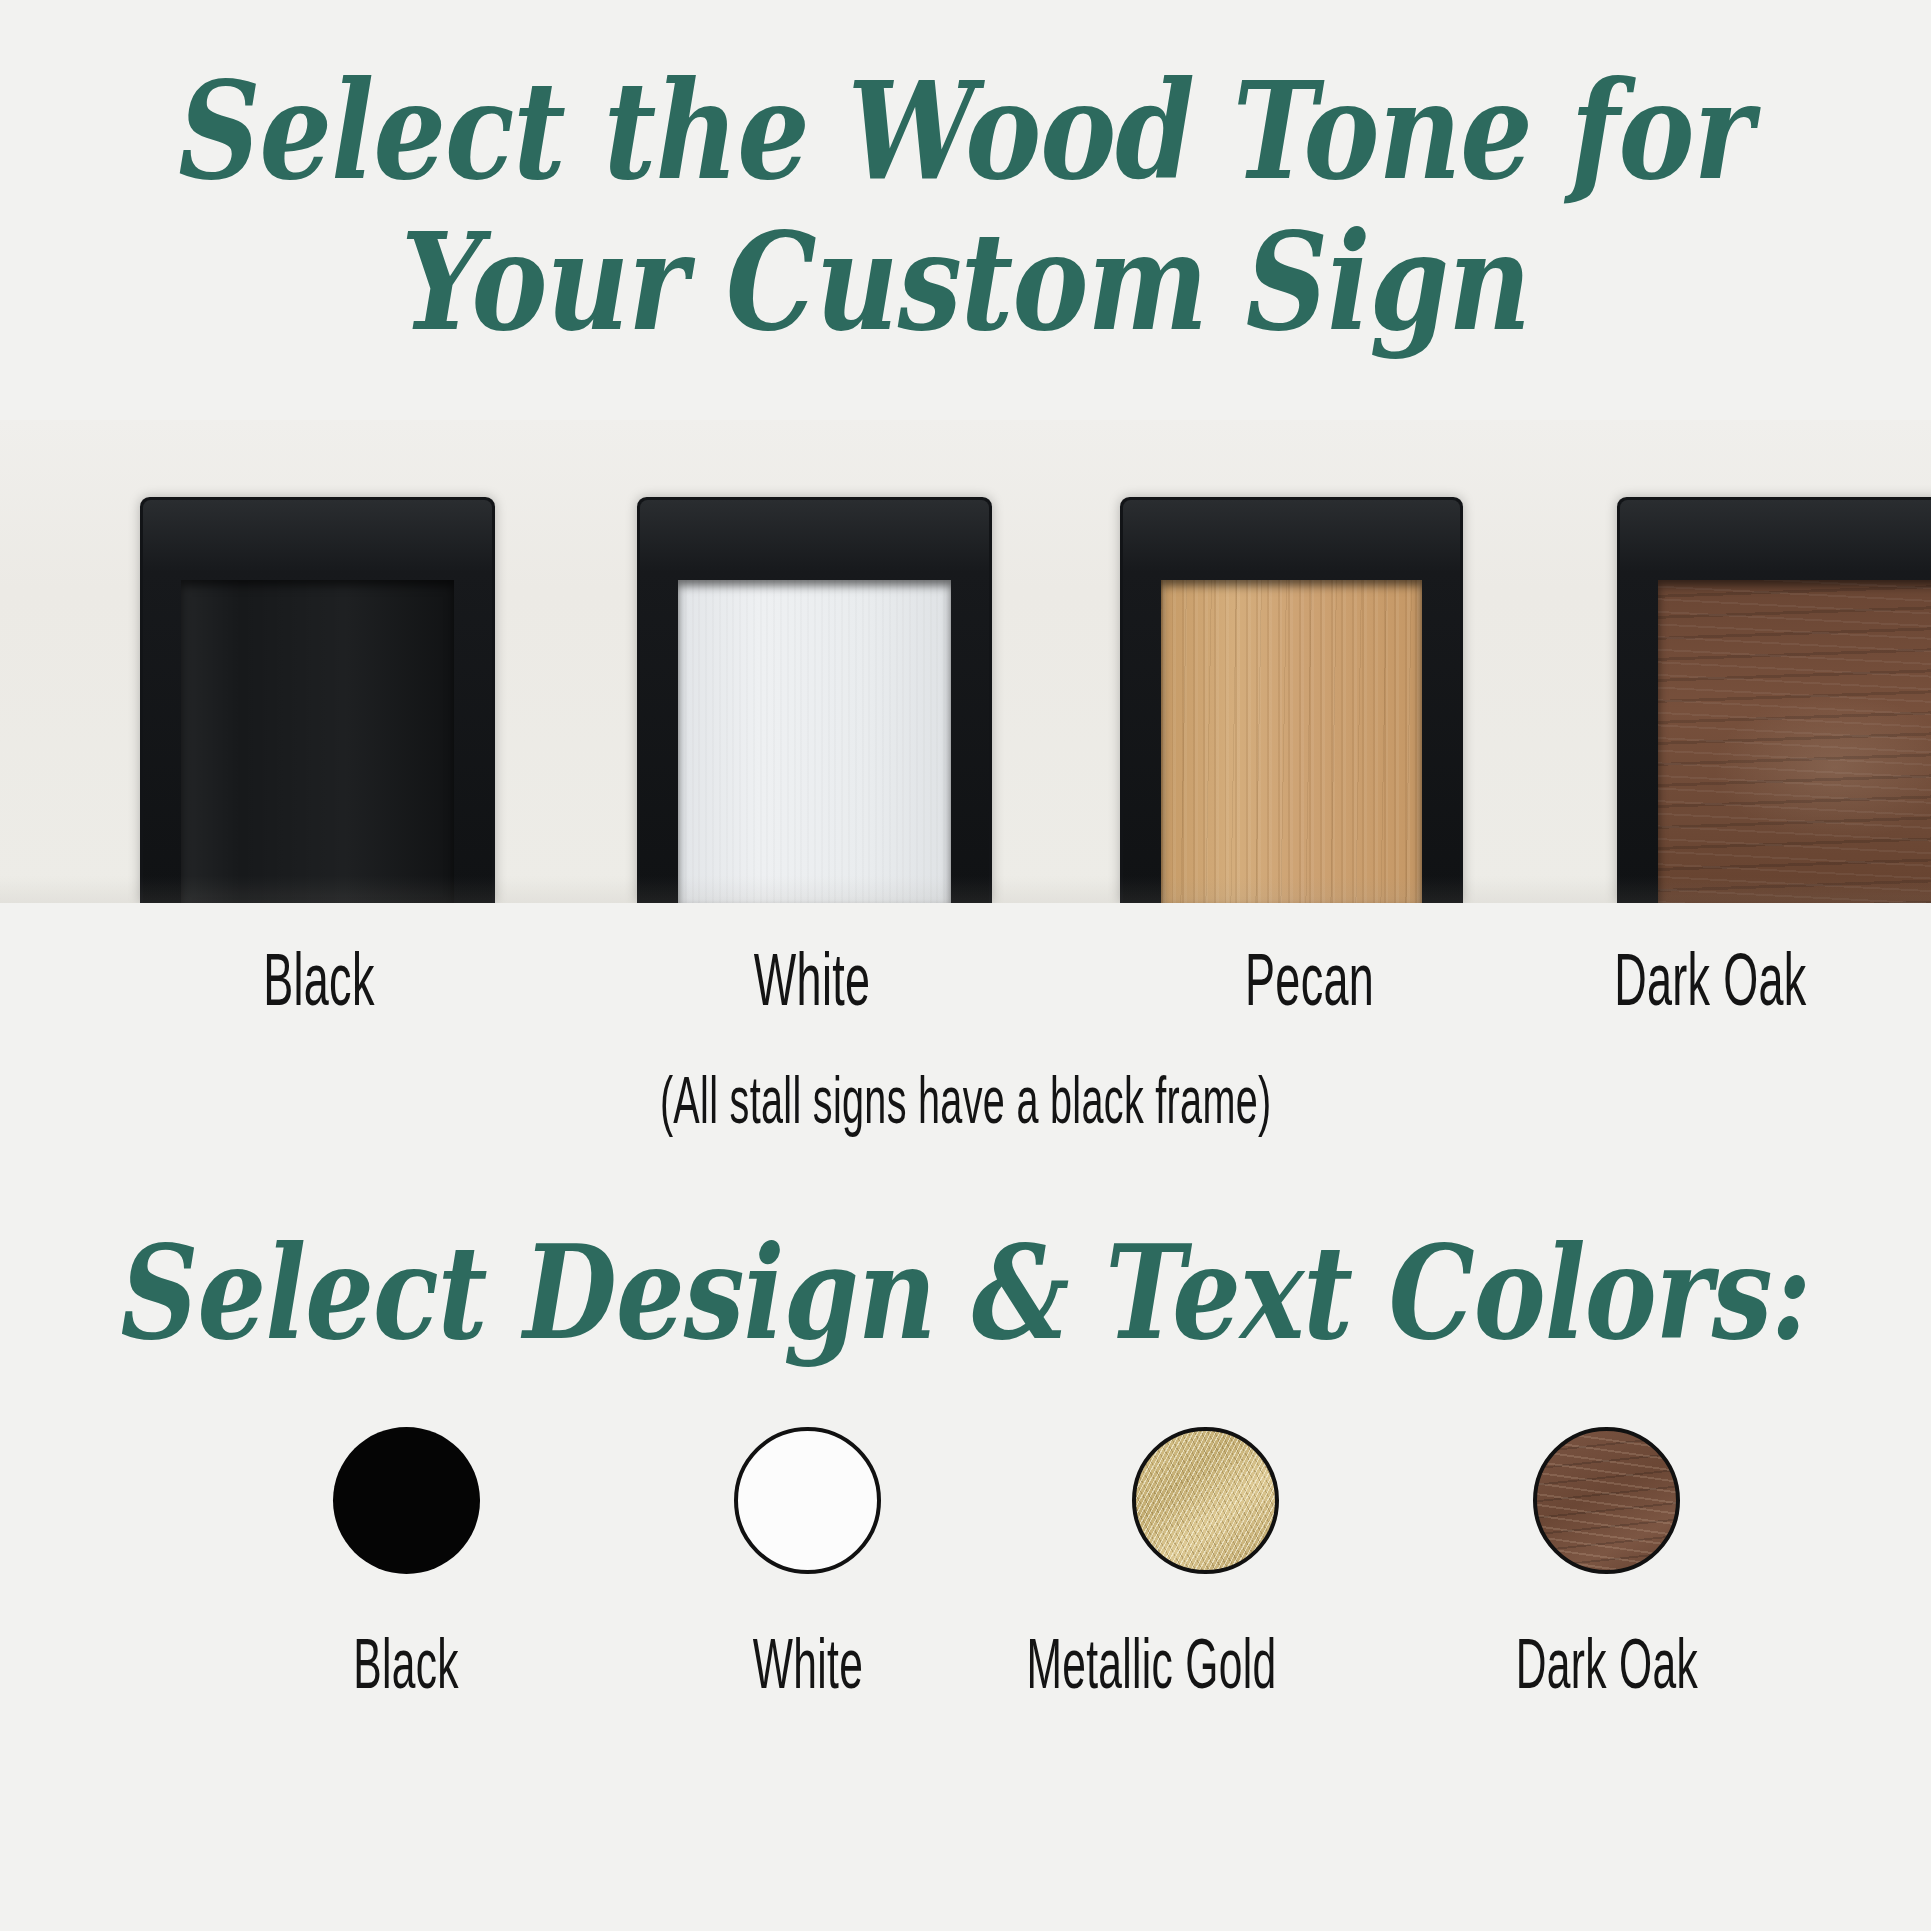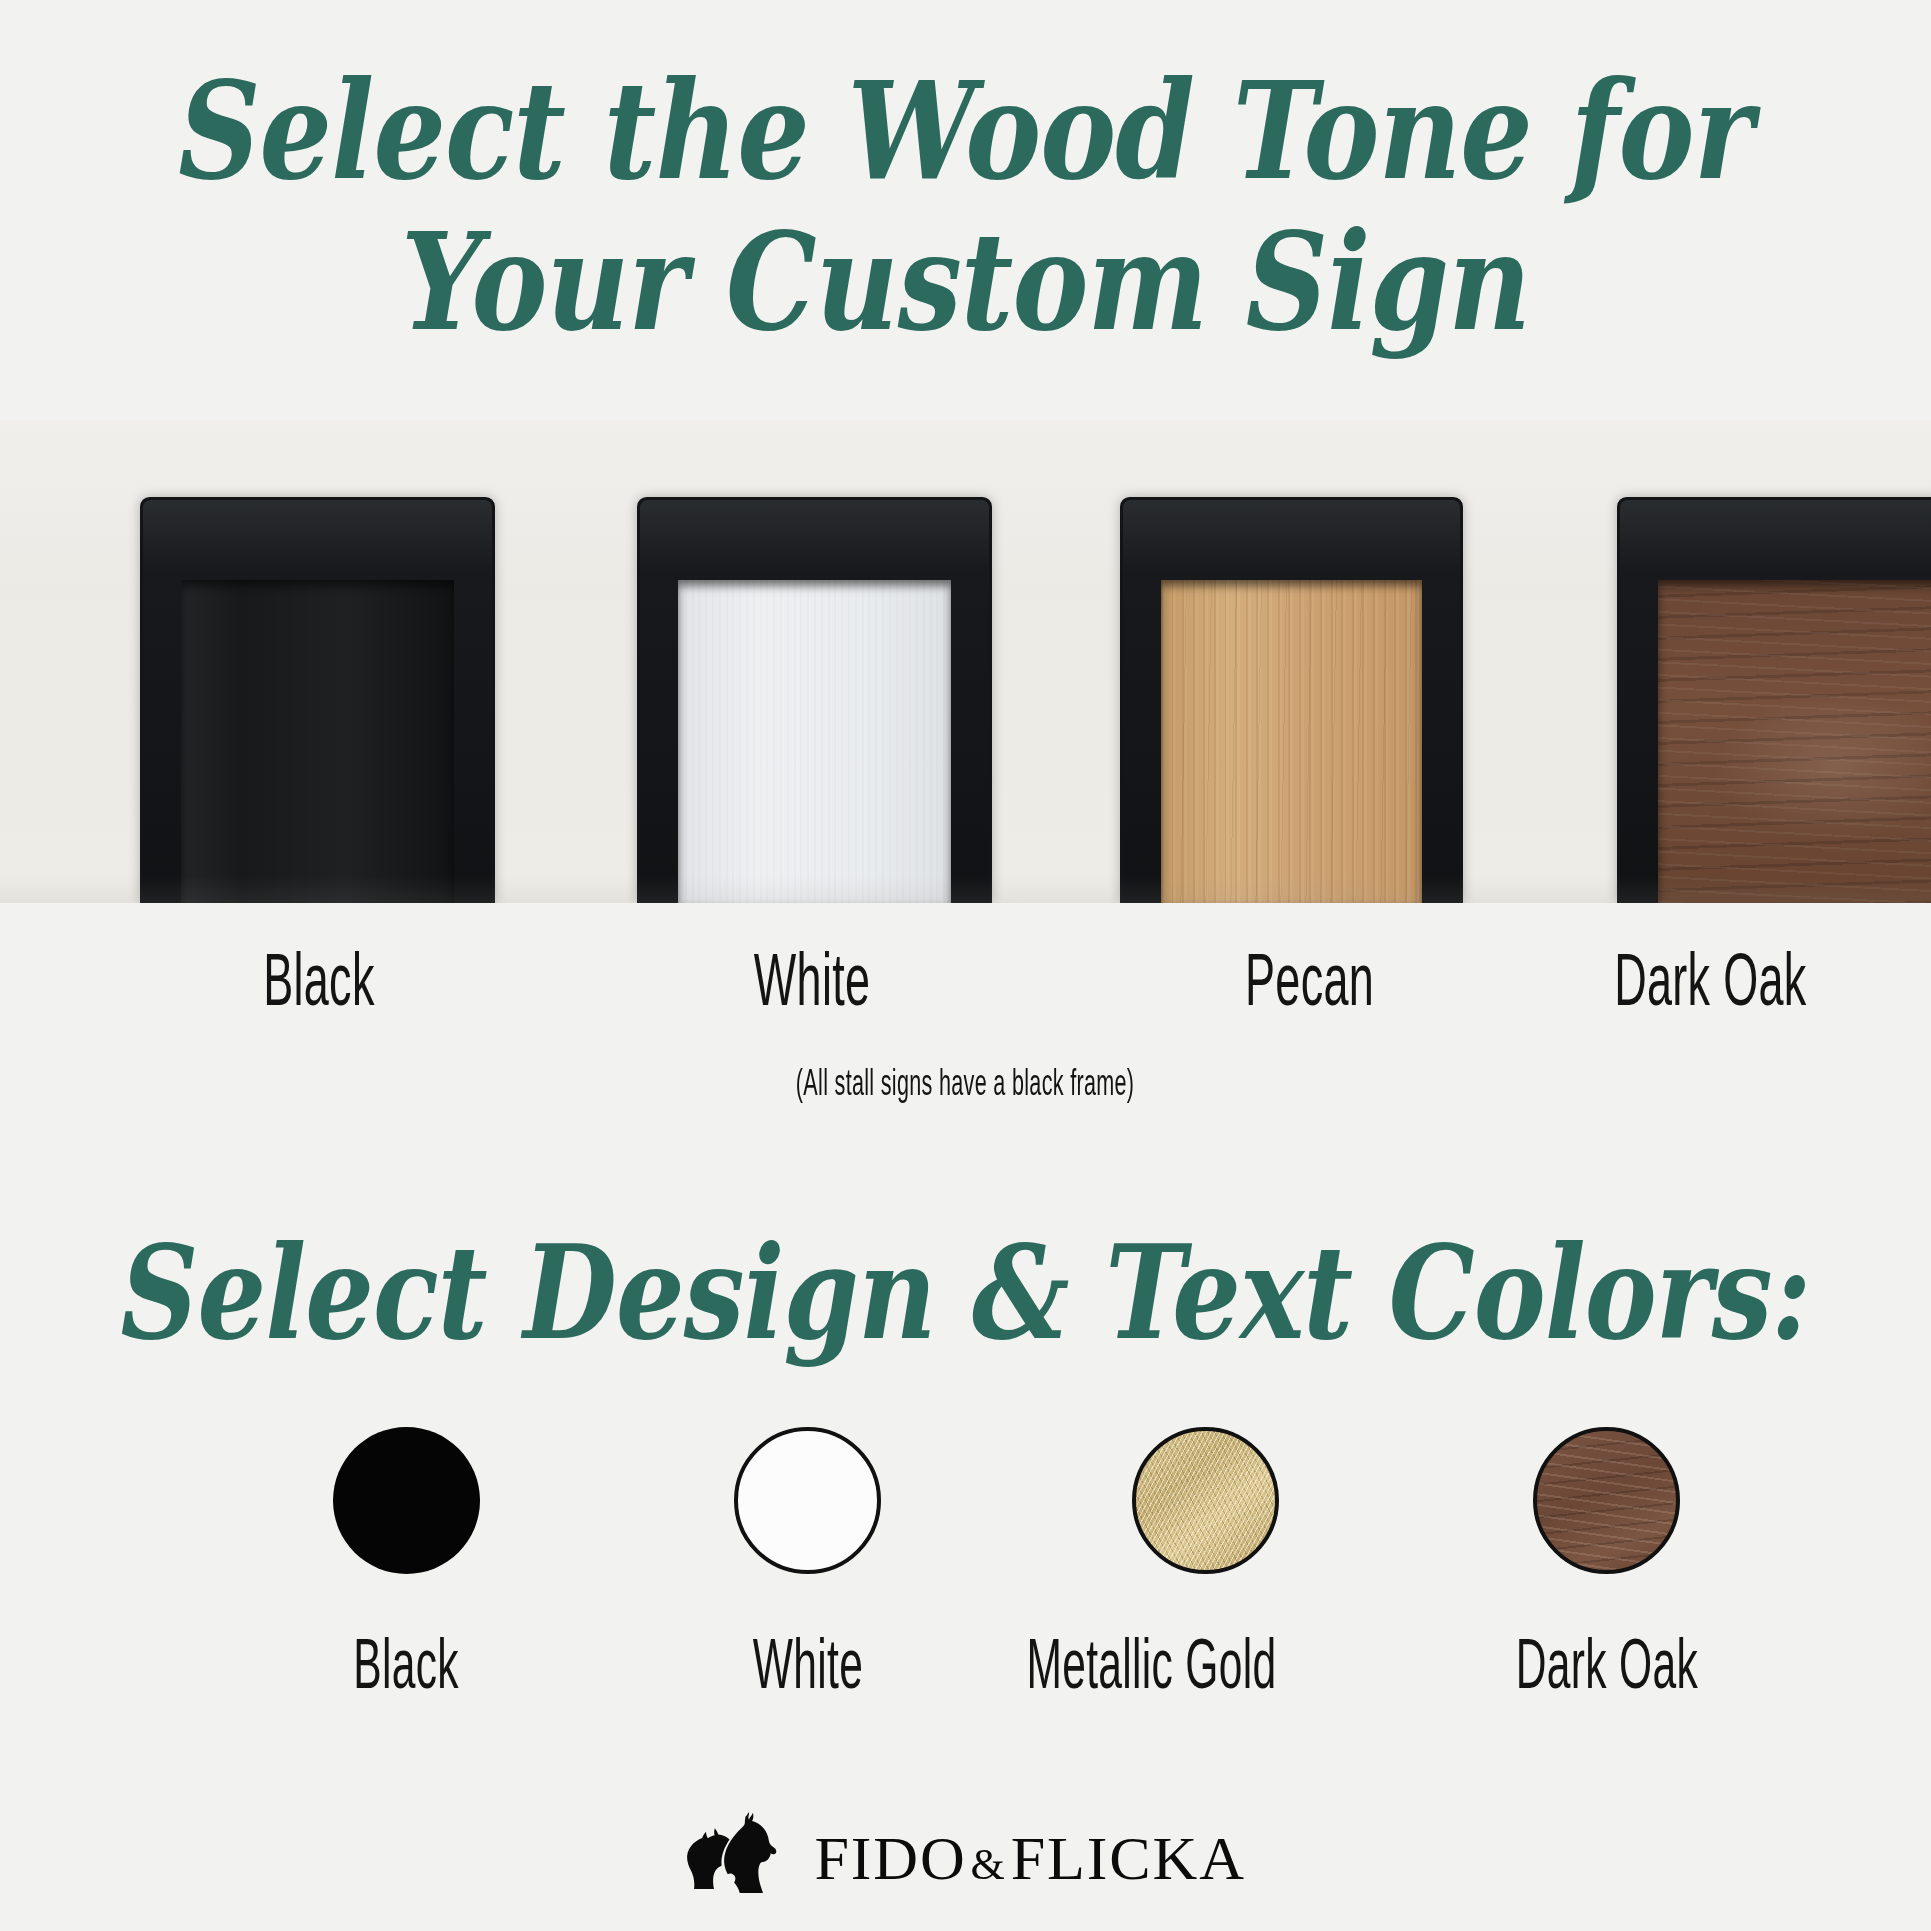--- a/index.html
+++ b/index.html
@@ -140,21 +140,21 @@
     line-height: 1;
     top: 942px;
   }
 
   #note-black-frame {
     position: absolute;
     top: 1062px;
     left: 0;
     width: 1931px;
     text-align: center;
-    font-size: 36px;
+    font-size: 66px;
   }
 
   
   .swatch-dot {
     position: absolute;
     width: 147px;
     height: 147px;
     border-radius: 50%;
     top: 1427px;
   }
@@ -272,55 +272,15 @@
   <div class="swatch-label" style="left:508px;">
     <span class="cond-label" style="display:inline-block;">White</span>
   </div>
   <div class="swatch-label" style="left:852px;">
     <span class="cond-label" style="display:inline-block;">Metallic Gold</span>
   </div>
   <div class="swatch-label" style="left:1307px;">
     <span class="cond-label" style="display:inline-block;">Dark Oak</span>
   </div>
 
-  <div id="footer-logo">
-
-    <svg id="logo-mark" width="114" height="89" viewBox="0 0 118 92">
-
-      <path fill="#0b0b0b" d="M62.5 6.0 c1.6 -1.4 2.6 -3.4 3.4 -5.4 c0.6 3.1 0.4 5.4 -0.2 7.3
-        c2.2 -1.6 3.6 -3.9 4.6 -6.2 c0.9 3.4 0.4 6.2 -0.8 8.5
-        c4.2 1.1 8.4 3.6 11.6 7.3 c3.3 3.8 5.1 8.3 5.6 12.6
-        c0.4 3.4 2.1 5.4 4.6 7.0 c1.9 1.2 3.0 2.5 3.2 4.2
-        c0.2 1.9 -0.9 3.2 -2.8 3.4 c-1.3 0.1 -2.3 -0.3 -3.0 -1.1
-        c-0.2 2.0 -0.9 3.8 -2.1 5.4 c-1.7 2.2 -3.9 3.4 -6.4 3.7
-        c-1.2 0.1 -1.9 0.6 -2.4 1.6 c-1.5 3.0 -2.0 6.2 -1.9 9.6
-        c0.1 5.0 1.0 9.4 2.4 13.6 c0.9 2.8 1.8 5.2 2.4 7.4
-        l-24.0 0 c-1.2 -4.6 -3.6 -8.6 -6.9 -12.2
-        c-3.4 -3.7 -6.0 -7.4 -7.6 -11.8 c-1.9 -5.2 -2.2 -10.6 -1.0 -16.0
-        c1.5 -6.9 4.9 -13.2 9.5 -18.9 c3.5 -4.3 7.0 -7.8 9.8 -10.6
-        c0.9 -0.9 1.4 -1.9 1.4 -3.2 c0.0 -2.0 0.3 -4.0 0.6 -5.8 z"></path>
-
-      <path fill="#f2f2f0" d="M66.2 3.4 c0.6 1.9 0.7 3.9 0.1 5.8 c-0.7 -1.7 -0.8 -3.8 -0.1 -5.8 z"></path>
-
-      <path fill="#0b0b0b" d="M17.8 28.0 c0.8 -2.6 2.1 -4.8 3.9 -6.6
-        c0.2 2.8 0.9 5.0 2.0 6.8 c2.0 -1.6 4.3 -2.7 6.9 -3.2
-        c-0.6 -2.4 -0.5 -4.8 0.3 -7.2 c1.6 2.1 2.8 4.2 3.6 6.5
-        c4.4 0.3 8.4 2.0 11.6 5.1 c-2.6 3.8 -4.7 7.8 -6.2 11.9
-        c-1.9 5.2 -2.6 10.3 -2.0 15.3 c-2.9 1.1 -5.0 2.9 -6.4 5.3
-        c-1.6 2.7 -2.3 5.8 -2.4 9.2 c-0.1 3.5 0.3 6.7 0.9 9.6
-        l-20.6 0 c0.4 -3.0 0.4 -6.1 -0.1 -9.2 c-0.6 -3.8 -1.8 -7.2 -3.4 -10.4
-        c-1.9 -3.8 -3.2 -7.4 -3.6 -11.0 c-0.6 -5.1 0.7 -9.7 3.9 -13.7
-        c2.9 -3.7 6.7 -6.3 11.6 -8.4 z"></path>
-
-      <path fill="#f2f2f0" d="M52.2 70.0 c0 -3.0 -2.4 -5.4 -5.3 -5.4
-        c-1.9 0 -3.5 1.0 -4.4 2.5 c-0.9 -1.5 -2.5 -2.5 -4.4 -2.5
-        c-2.9 0 -5.3 2.4 -5.3 5.4 c0 5.4 9.7 11.4 9.7 11.4
-        s9.7 -6.0 9.7 -11.4 z"></path>
-    </svg>
-
-    <div id="logo-wordmark">
-      <span>FIDO</span><span class="amp">&amp;</span><span>FLICKA</span>
-    </div>
-
-  </div>
 
 </div>
 
 
 </body></html>

